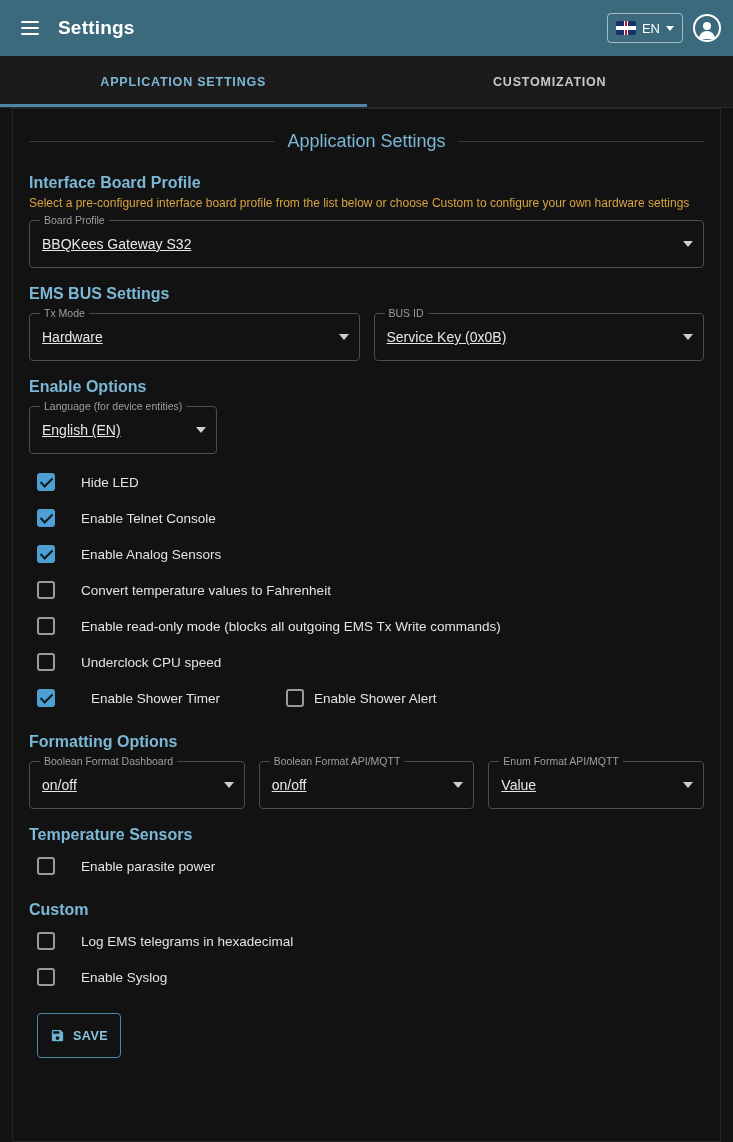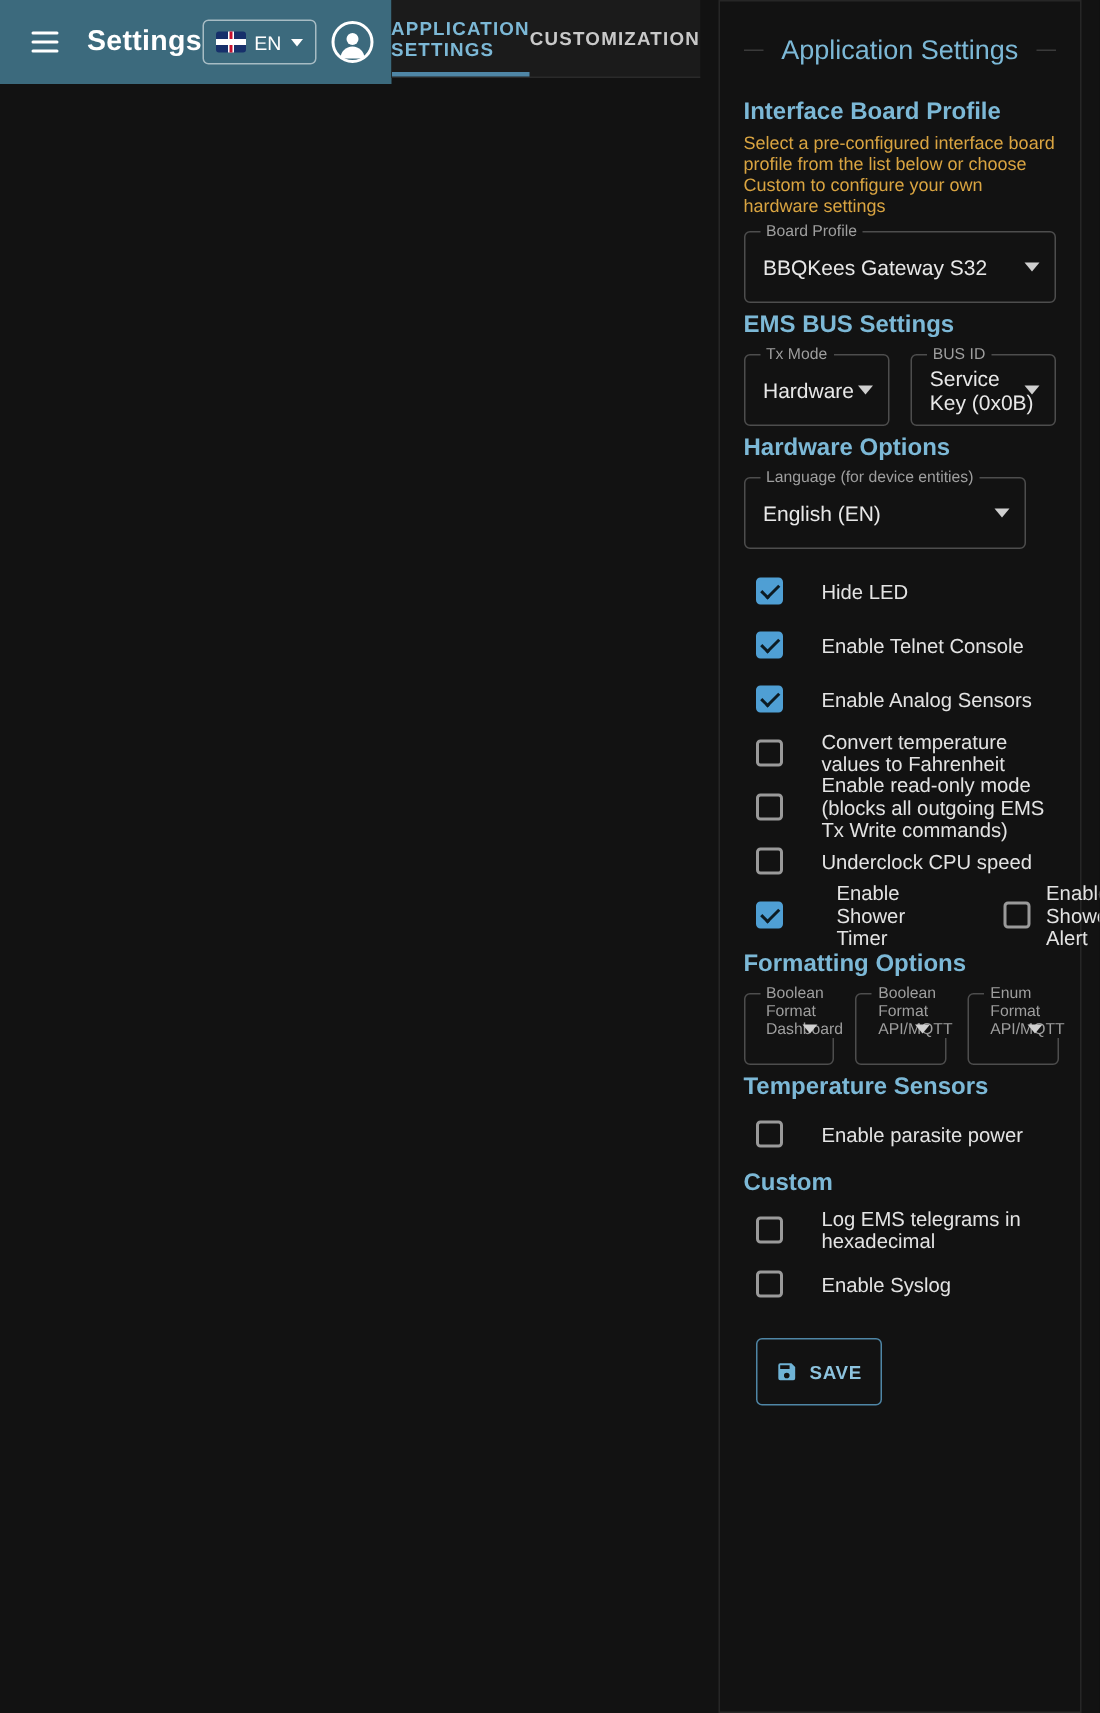--- a/index.html
+++ b/index.html
@@ -4,21 +4,21 @@
 <style>
   * { box-sizing: border-box; }
   html, body {
     margin: 0; padding: 0;
     width: 733px; height: 1142px;
     background: #121212;
     font-family: "Liberation Sans", sans-serif;
     color: #e6e6e6;
     overflow: hidden;
   }
-  .app { width: 733px; height: 1142px; display: flex; flex-direction: row; background:#121212; }
+  .app { width: 733px; height: 1142px; display: flex; flex-direction: column; background:#121212; }
 
   
   .topbar {
     height: 56px; flex: 0 0 56px;
     background: #3c6a7d;
     display: flex; align-items: center;
     padding: 0 12px;
     color: #fff;
   }
   .menu-btn {
@@ -97,34 +97,35 @@
   }
   .page-title-row .line { flex: 1 1 auto; height: 1px; background: #3a3a3a; }
   .page-title {
     color: #7cb8d6; font-size: 18px; font-weight: 400; white-space: nowrap;
   }
 
   .section-title {
     color: #7cb8d6; font-size: 16px; font-weight: 700;
     margin: 0 0 4px 0;
   }
-  .section-gap { margin-top: 6px; }
+  .section-gap { margin-top: 17px; }
   .hint {
     color: #d9a441; font-size: 12px; margin: 2px 0 10px 0;
   }
 
   
   .field {
     position: relative;
     border: 1px solid #4d4d4d; border-radius: 4px;
     height: 48px;
     display: flex; align-items: center;
     padding: 0 12px;
     background: transparent;
     cursor: pointer;
+    text-decoration: underline;
   }
   .field .legend {
     position: absolute; top: -7px; left: 10px;
     background: #121212; padding: 0 4px;
     font-size: 10.5px; color: #9e9e9e;
   }
   .field .value { font-size: 14px; color: #e8e8e8; }
   .field .arrow {
     position: absolute; right: 10px; top: 50%; margin-top: -3px;
     width: 0; height: 0;
@@ -231,21 +232,21 @@
           <span class="arrow"></span>
         </div>
         <div class="field">
           <span class="legend">BUS ID</span>
           <span class="value">Service Key (0x0B)</span>
           <span class="arrow"></span>
         </div>
       </div>
 
       
-      <div class="section-title section-gap">Hardware Options</div>
+      <div class="section-title section-gap">Enable Options</div>
       <div class="field" style="width:188px; margin-top:10px;">
         <span class="legend">Language (for device entities)</span>
         <span class="value">English (EN)</span>
         <span class="arrow"></span>
       </div>
 
       <div style="margin-top:10px;">
         <div class="check-row">
           <span class="cb checked"></span>
           <span class="cb-label">Hide LED</span>

